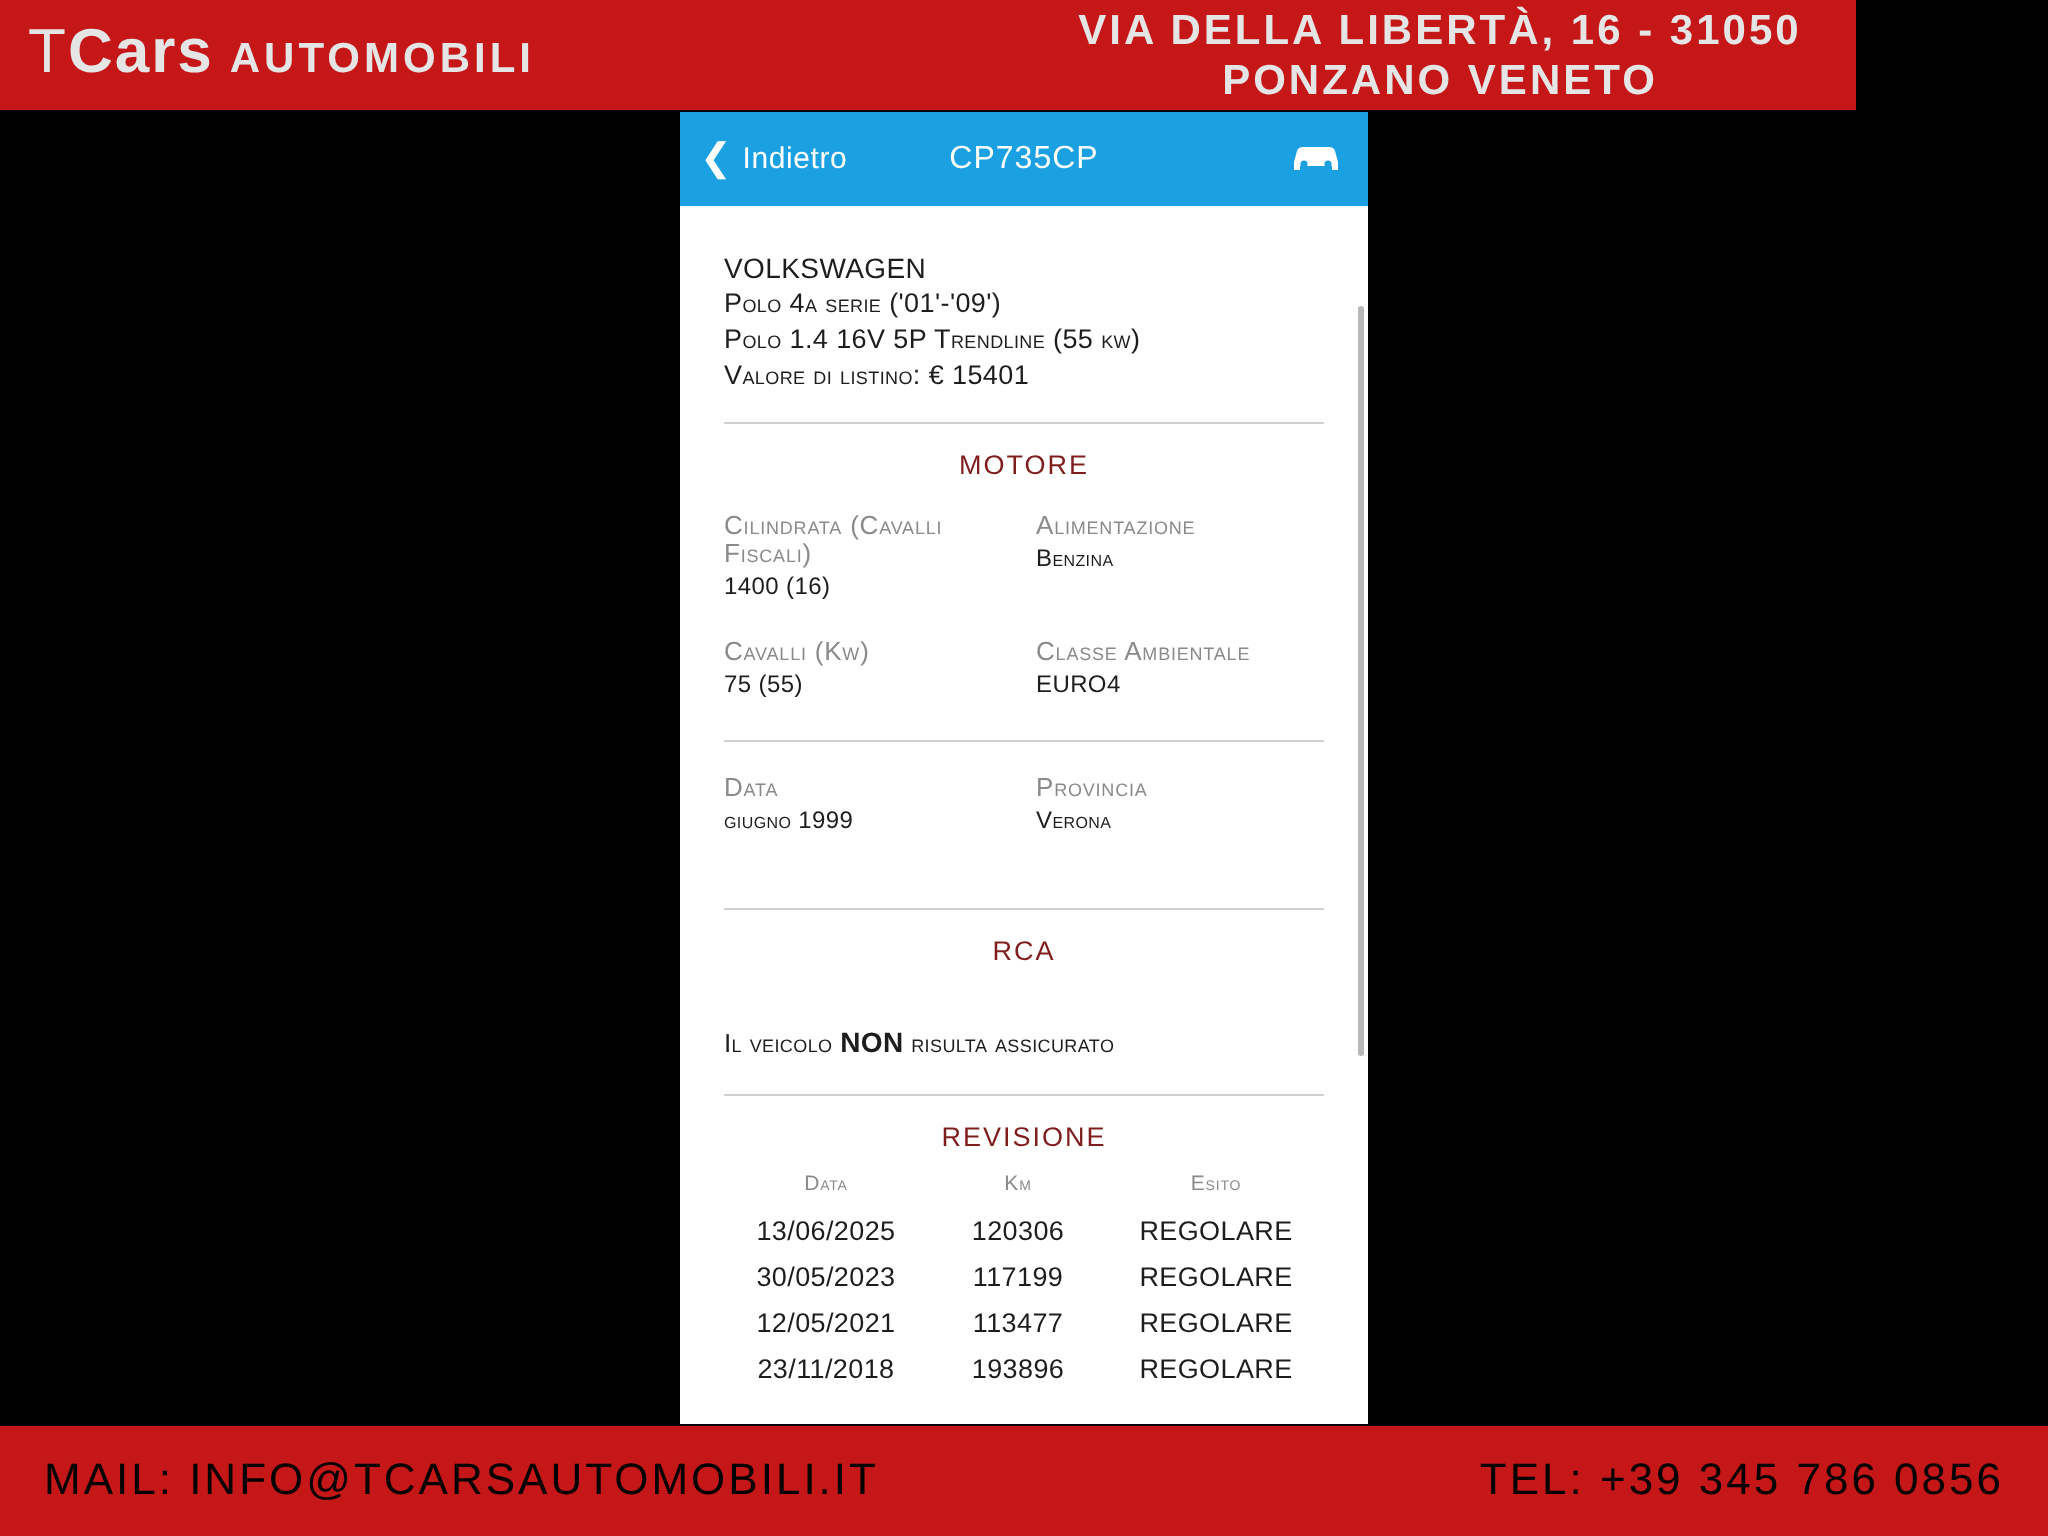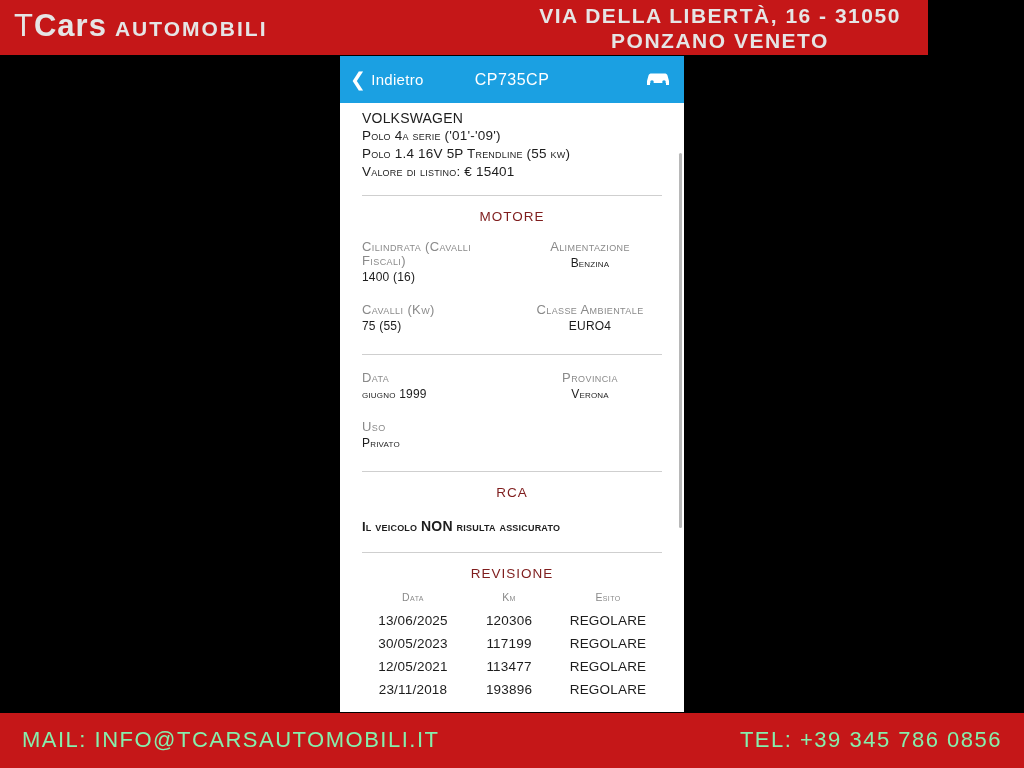--- a/index.html
+++ b/index.html
@@ -48,21 +48,21 @@
     font-size: 21px;
     letter-spacing: 1.5px;
     line-height: 25px;
   }
 
   
   .footer {
     position: absolute; bottom: 0; left: 0;
     width: 1024px; height: 55px;
     background: #c51718;
-    color: #86efac;
+    color: #000000;
   }
   .footer .mail {
     position: absolute; left: 22px; top: 14px;
     font-size: 22px; letter-spacing: 1.5px; font-weight: 400;
   }
   .footer .tel {
     position: absolute; right: 22px; top: 14px;
     font-size: 22px; letter-spacing: 1.5px; font-weight: 400; margin-left: 15px;
   }
 
@@ -103,21 +103,21 @@
   }
   .navbar .caricon {
     position: absolute;
     right: 12px; top: 11px;
     width: 28px; height: 22px;
   }
 
   .content {
     position: relative;
     height: 609px;
-    padding: 0 22px;
+    padding: 16px 22px;
     color: #1d1d1d;
     overflow: hidden;
   }
   .scrollbar {
     position: absolute;
     right: 2px; top: 50px;
     width: 3px; height: 375px;
     background: #b8b8b8;
     border-radius: 2px;
   }
@@ -144,40 +144,39 @@
     margin-top: 13px;
     font-variant: small-caps;
     text-transform: uppercase;
   }
   .grid {
     display: flex;
     justify-content: space-between;
     margin-top: 16px;
   }
   .cell { width: 48%; }
-  .cell.right { text-align: center; }
+  .cell.right { text-align: left; }
   .lbl {
     color: #8a8a8a;
     font-size: 13px;
     font-variant: small-caps;
     letter-spacing: .4px;
     line-height: 14px;
   }
   .val {
     font-size: 12px;
     line-height: 19px;
     font-variant: small-caps;
     letter-spacing: .2px;
   }
   .rca-line {
-    margin-top: 18px;
+    margin-top: 30px;
     font-size: 13px;
     font-variant: small-caps;
     letter-spacing: .2px;
-    font-weight: bold;
   }
   .rca-line b { font-size: 14px; }
 
   table.rev {
     width: 100%;
     margin-top: 10px;
     border-collapse: collapse;
   }
   table.rev th {
     color: #8a8a8a;
@@ -268,24 +267,20 @@
         <div class="cell">
           <div class="lbl">Data</div>
           <div class="val">giugno 1999</div>
         </div>
         <div class="cell right">
           <div class="lbl">Provincia</div>
           <div class="val">Verona</div>
         </div>
       </div>
       <div class="grid">
-        <div class="cell">
-          <div class="lbl">Uso</div>
-          <div class="val">Privato</div>
-        </div>
         <div class="cell right"></div>
       </div>
 
       <div class="hr" style="margin-top:18px;"></div>
 
       <div class="section-title">RCA</div>
       <div class="rca-line"><span>Il veicolo </span><b>NON</b><span> risulta assicurato</span></div>
 
       <div class="hr" style="margin-top:18px;"></div>
 

